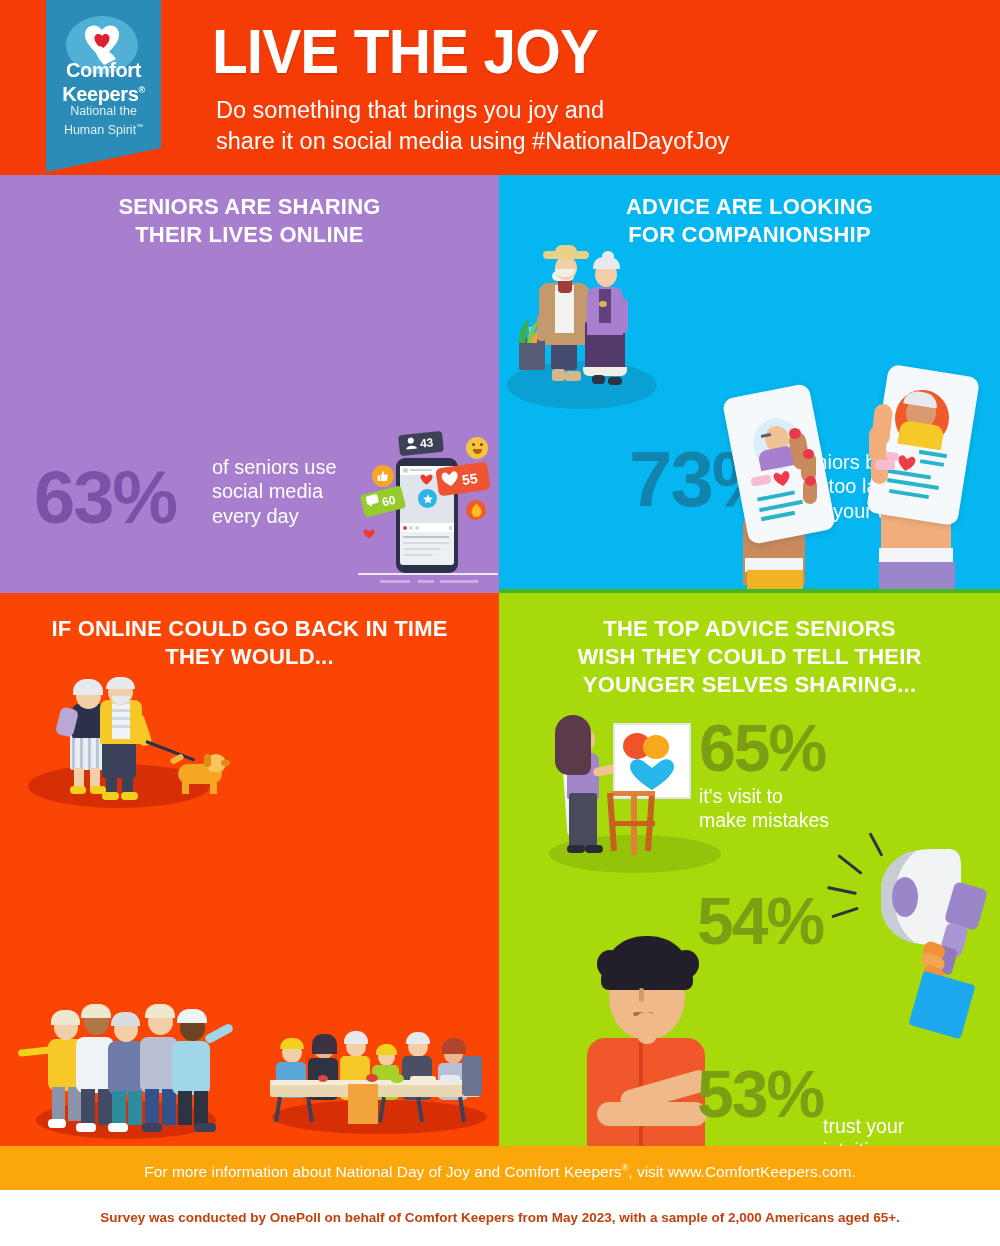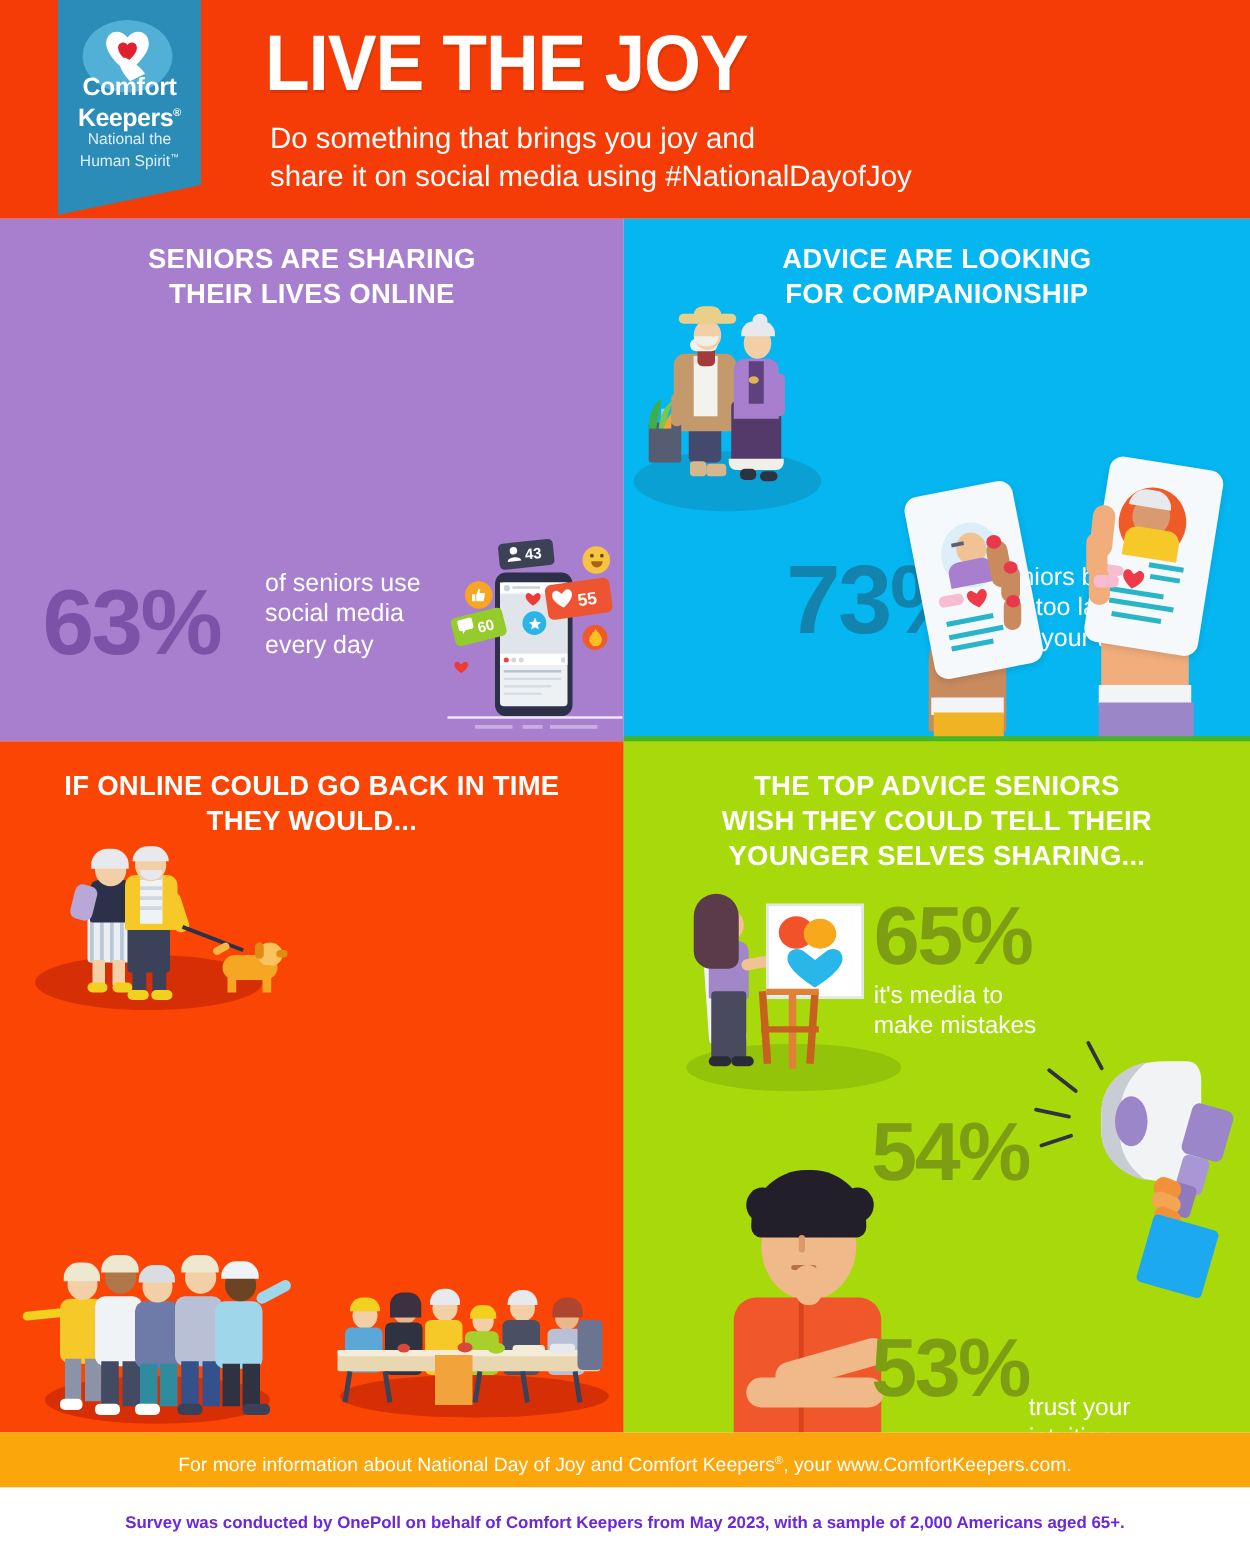--- a/index.html
+++ b/index.html
@@ -51,21 +51,21 @@
   .ill{position:absolute;}
   .sh{position:absolute;border-radius:50%;}
   .rect{position:absolute;}
   .circ{position:absolute;border-radius:50%;}
 
   
   .footer-band{position:absolute;left:0;top:1146px;width:1000px;height:44px;background:#fba60a;}
   .footer-band p{margin:0;text-align:center;color:#fff;font-size:15.5px;line-height:44px;font-weight:500;}
   .footer-band .rsup{font-size:9px;vertical-align:super;}
   .footer-note{position:absolute;left:0;top:1190px;width:1000px;height:56px;background:#fff;}
-  .footer-note p{margin:0;text-align:center;color:#6d28d9;font-size:13.5px;line-height:56px;font-weight:600;}
+  .footer-note p{margin:0;text-align:center;color:#c2410c;font-size:13.5px;line-height:56px;font-weight:600;}
 </style>
 </head>
 <body>
 
 <div class="page">
 
   <div class="header">
 
     <div class="logo-panel">
       <div class="logo-circle"></div>
@@ -424,21 +424,21 @@
         </svg>
       <div class="rect" style="left:100px;top:88px;width:6px;height:58px;background:#c7611f;transform:rotate(4deg);"></div>
       <div class="rect" style="left:62px;top:88px;width:6px;height:58px;background:#c7611f;transform:rotate(-4deg);"></div>
       <div class="rect" style="left:84px;top:88px;width:6px;height:62px;background:#e08135;"></div>
       <div class="rect" style="left:62px;top:116px;width:46px;height:5px;background:#c7611f;"></div>
       <div class="rect" style="left:66px;top:86px;width:42px;height:5px;background:#e08135;"></div>
     </div>
 
     <div class="pct pc-green" style="left:200px;top:122px;font-size:66px;">65%</div>
     <div class="cap" style="left:200px;top:192px;font-size:19.5px;">
-      <span>it's media to</span><br>
+      <span>it's visit to</span><br>
       <span>make mistakes</span>
     </div>
 
     <div class="ill" style="left:324px;top:248px;width:180px;height:190px;">
       <div class="rect" style="left:12px;top:22px;width:30px;height:3px;background:#2f3240;border-radius:2px;transform:rotate(38deg);"></div>
       <div class="rect" style="left:4px;top:48px;width:30px;height:3px;background:#2f3240;border-radius:2px;transform:rotate(12deg);"></div>
       <div class="rect" style="left:8px;top:70px;width:28px;height:3px;background:#2f3240;border-radius:2px;transform:rotate(-18deg);"></div>
       <div class="rect" style="left:40px;top:2px;width:26px;height:3px;background:#2f3240;border-radius:2px;transform:rotate(62deg);"></div>
       <svg style="position:absolute;left:38px;top:6px;" width="110" height="108" viewBox="0 0 110 108">
         <path d="M20 44 C20 16 44 2 70 2 L88 2 C96 2 100 8 100 18 L100 82 C100 92 96 98 88 98 L70 98 C44 98 20 82 20 58 Z" fill="#f1f3f5"></path>
@@ -477,20 +477,20 @@
     </div>
 
     <div class="pct pc-green" style="left:198px;top:468px;font-size:66px;">53%</div>
     <div class="cap" style="left:324px;top:478px;font-size:19.5px;margin-top:44px;">
       <span>trust your</span><br>
       <span>intuition</span>
     </div>
   </div>
 
   <div class="footer-band">
-    <p><span>For more information about National Day of Joy and Comfort Keepers</span><span class="rsup">®</span><span>, your www.ComfortKeepers.com.</span></p>
+    <p><span>For more information about National Day of Joy and Comfort Keepers</span><span class="rsup">®</span><span>, visit www.ComfortKeepers.com.</span></p>
   </div>
 
   <div class="footer-note">
     <p>Survey was conducted by OnePoll on behalf of Comfort Keepers from May 2023, with a sample of 2,000 Americans aged 65+.</p>
   </div>
 
 </div>
 
 </body></html>

